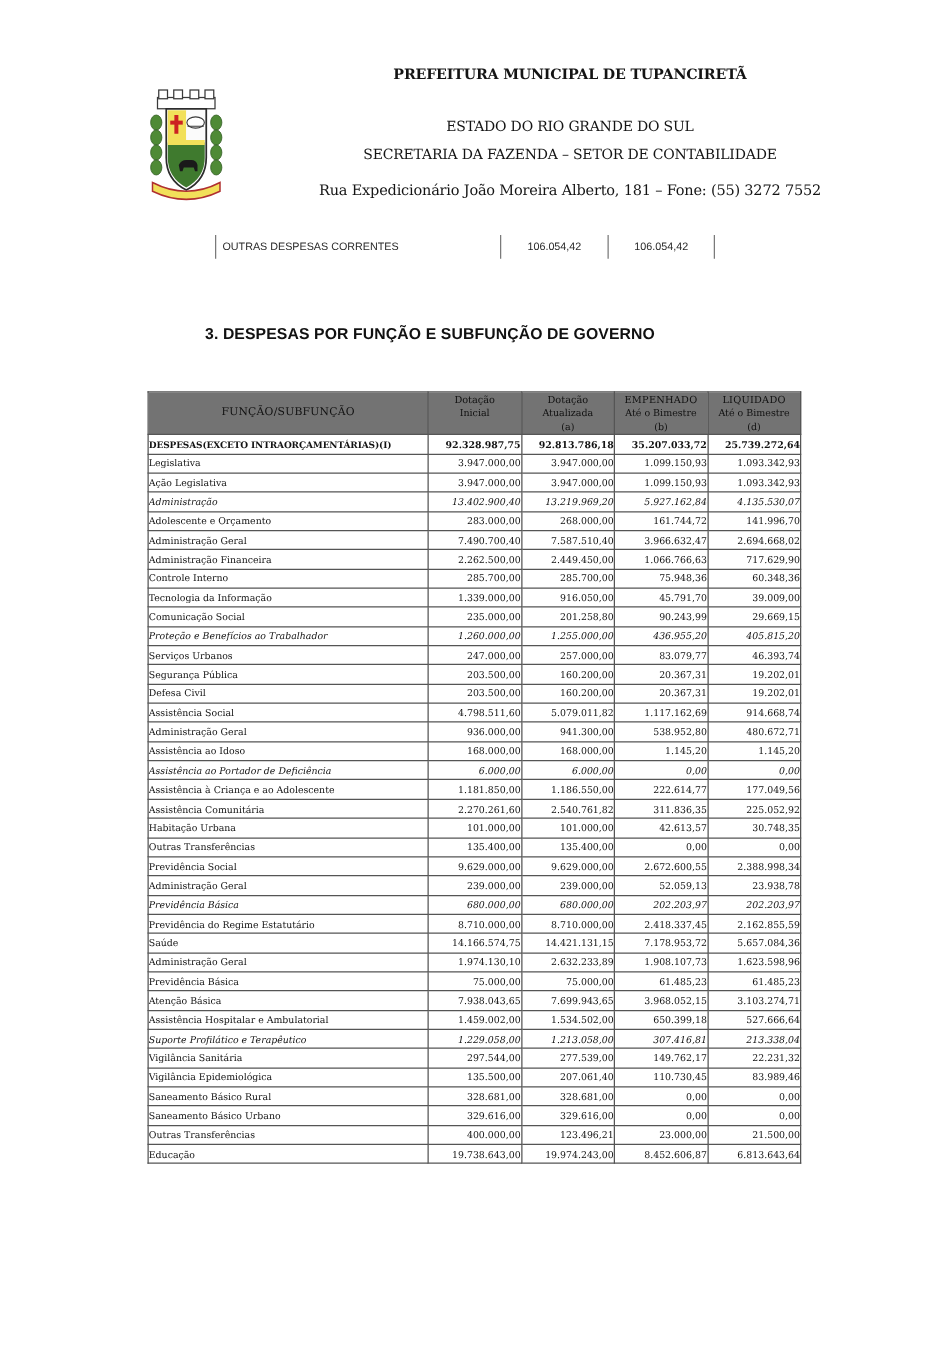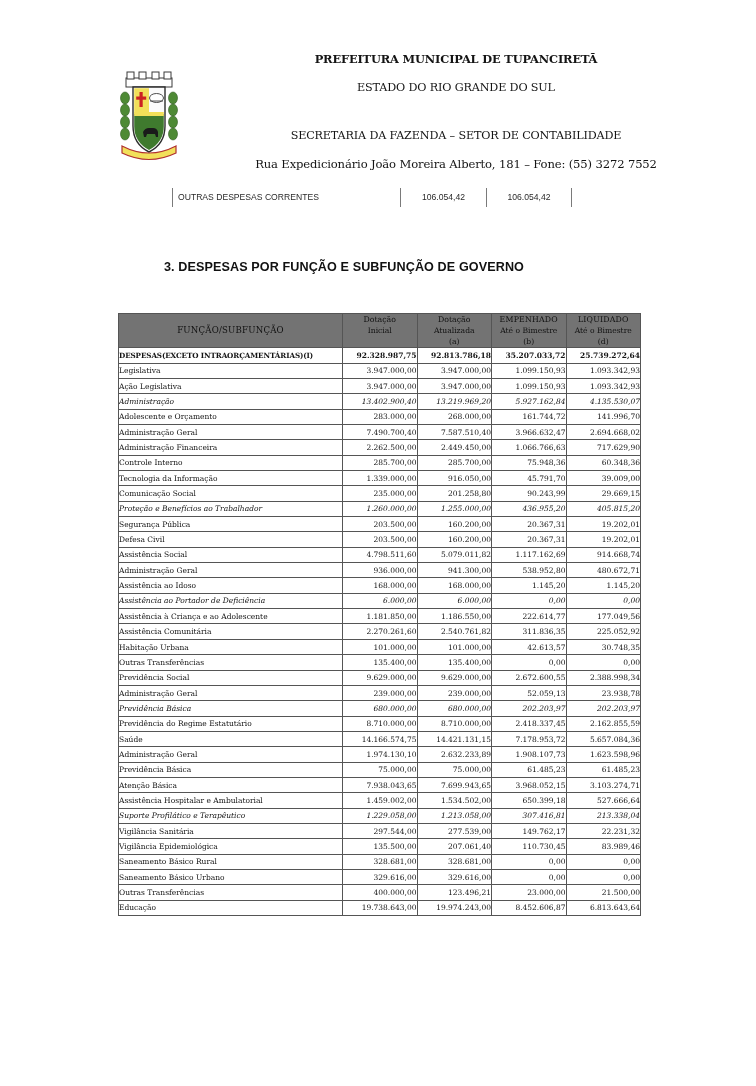--- a/index.html
+++ b/index.html
@@ -39,22 +39,22 @@
     text-align: center;
   }
   .lh-line {
     font-family: "DejaVu Serif", serif;
     font-size: 11.2px;
     letter-spacing: -0.15px;
     line-height: 1;
     color: #141414;
     white-space: nowrap;
   }
-  .lh-line.l1 { font-weight: bold; font-size: 11.4px; margin-bottom: 17px; }
-  .lh-line.l2 { margin-bottom: 36px; }
+  .lh-line.l1 { font-weight: bold; font-size: 11.4px; margin-bottom: 31px; }
+  .lh-line.l2 { margin-bottom: 10px; }
   .lh-line.l3 { margin-bottom: 18px; }
   .lh-line.l4 { font-size: 11.6px; }
 
   
   #top-strip {
     position: absolute;
     left: 172px;
     top: 188px;
     width: 436px;
     height: 19px;
@@ -340,20 +340,27 @@
         <td class="num">90.243,99</td>
         <td class="num">29.669,15</td>
       </tr>
       <tr class="lvl-2 italic">
         <td class="name">Proteção e Benefícios ao Trabalhador</td>
         <td class="num">1.260.000,00</td>
         <td class="num">1.255.000,00</td>
         <td class="num">436.955,20</td>
         <td class="num">405.815,20</td>
       </tr>
+      <tr class="lvl-2">
+        <td class="name">Serviços Urbanos</td>
+        <td class="num">247.000,00</td>
+        <td class="num">257.000,00</td>
+        <td class="num">83.079,77</td>
+        <td class="num">46.393,74</td>
+      </tr>
       <tr class="lvl-1">
         <td class="name">Segurança Pública</td>
         <td class="num">203.500,00</td>
         <td class="num">160.200,00</td>
         <td class="num">20.367,31</td>
         <td class="num">19.202,01</td>
       </tr>
       <tr class="lvl-2">
         <td class="name">Defesa Civil</td>
         <td class="num">203.500,00</td>

